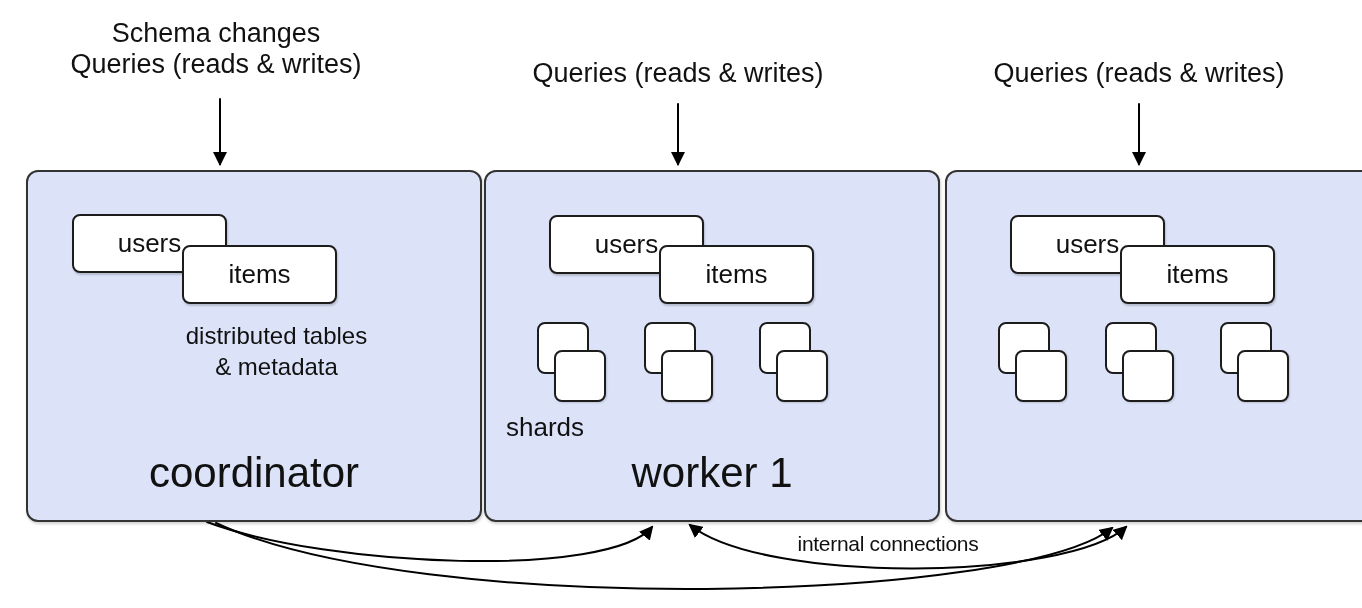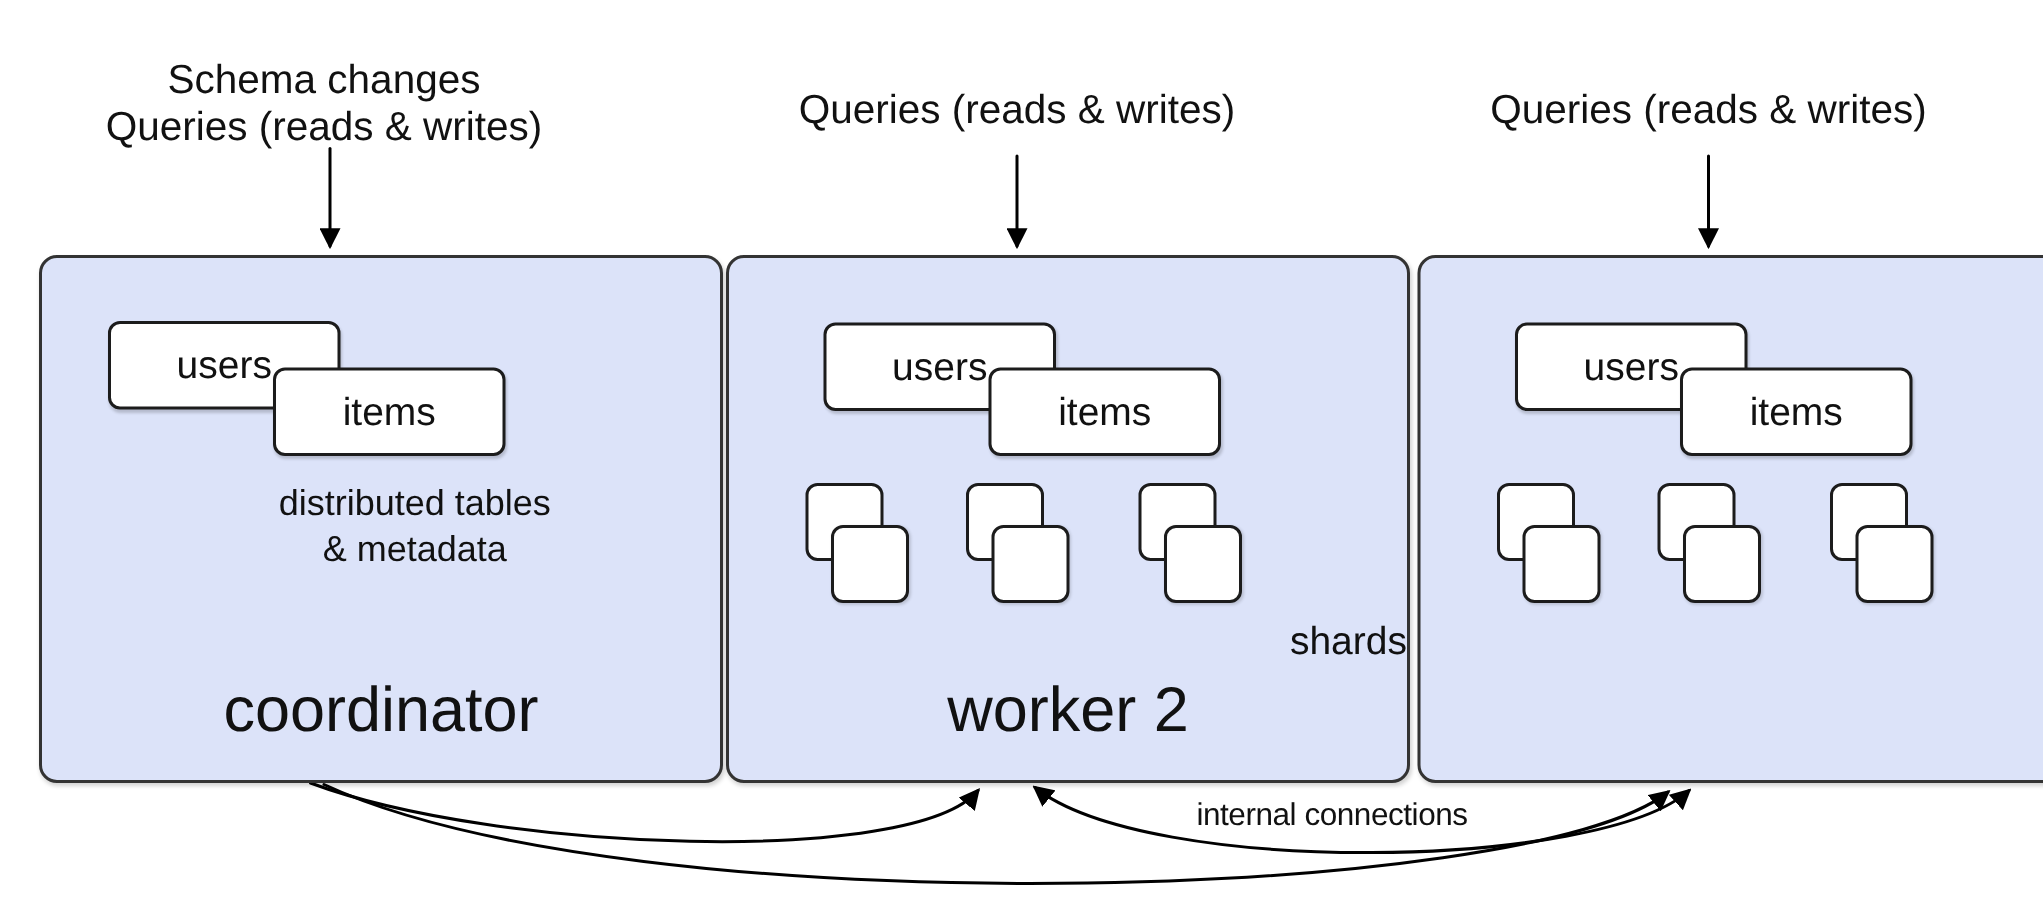--- a/index.html
+++ b/index.html
@@ -56,21 +56,21 @@
   .shard-group.g3{left:273px;}
   .shard{
     position:absolute;width:52px;height:52px;
     background:var(--card-fill);
     border:2px solid var(--card-border);
     border-radius:8px;
   }
   .shard-back{left:0;top:0;z-index:1;}
   .shard-front{left:17px;top:28px;z-index:2;box-shadow:1px 1px 2px rgba(0,0,0,0.15);}
 
-  .shards-label{position:absolute;left:0;top:240px;width:100%;text-align:right;font-size:26px;}
+  .shards-label{position:absolute;left:0;top:240px;width:100%;text-align:left;font-size:26px;padding-left:20px;}
 
   .node-title{position:absolute;left:0;bottom:24px;width:100%;text-align:center;font-size:42px;line-height:46px;white-space:nowrap;}
 
   .internal-connections{
     position:absolute;left:763px;top:532px;width:250px;
     text-align:center;font-size:21px;letter-spacing:-0.3px;white-space:nowrap;
   }
 </style>
 </head>
 <body>
@@ -84,21 +84,21 @@
       </marker>
     </defs>
     <line x1="220" y1="99" x2="220" y2="164" marker-end="url(#ah)"></line>
     <line x1="678" y1="104" x2="678" y2="164" marker-end="url(#ah)"></line>
     <line x1="1139" y1="104" x2="1139" y2="164" marker-end="url(#ah)"></line>
     <path d="M 207 522 C 330 568, 610 578, 652 527" marker-end="url(#ah)"></path>
     <path d="M 216 523 C 420 618, 1020 602, 1112 528" marker-end="url(#ah)"></path>
     <path d="M 690 525 C 765 585, 1068 580, 1126 527" marker-start="url(#ah)" marker-end="url(#ah)"></path>
   </svg>
 
-  <div class="top-label" style="left:6px;top:38px;">
+  <div class="top-label" style="left:6px;top:18px;">
     <div class="top-label-line">Schema changes</div>
     <div class="top-label-line">Queries (reads &amp; writes)</div>
   </div>
   <div class="top-label" style="left:468px;top:58px;">
     <div class="top-label-line">Queries (reads &amp; writes)</div>
   </div>
   <div class="top-label" style="left:929px;top:58px;">
     <div class="top-label-line">Queries (reads &amp; writes)</div>
   </div>
 
@@ -129,21 +129,21 @@
     </div>
     <div class="shard-group g2">
       <div class="shard shard-back"></div>
       <div class="shard shard-front"></div>
     </div>
     <div class="shard-group g3">
       <div class="shard shard-back"></div>
       <div class="shard shard-front"></div>
     </div>
     <div class="shards-label">shards</div>
-    <div class="node-title">worker 2</div>
+    <div class="node-title">worker 1</div>
   </div>
 
   <div class="node node-worker node-worker2">
     <div class="card card-users">
       <span>users</span>
     </div>
     <div class="card card-items">
       <span>items</span>
     </div>
     <div class="shard-group g1">

